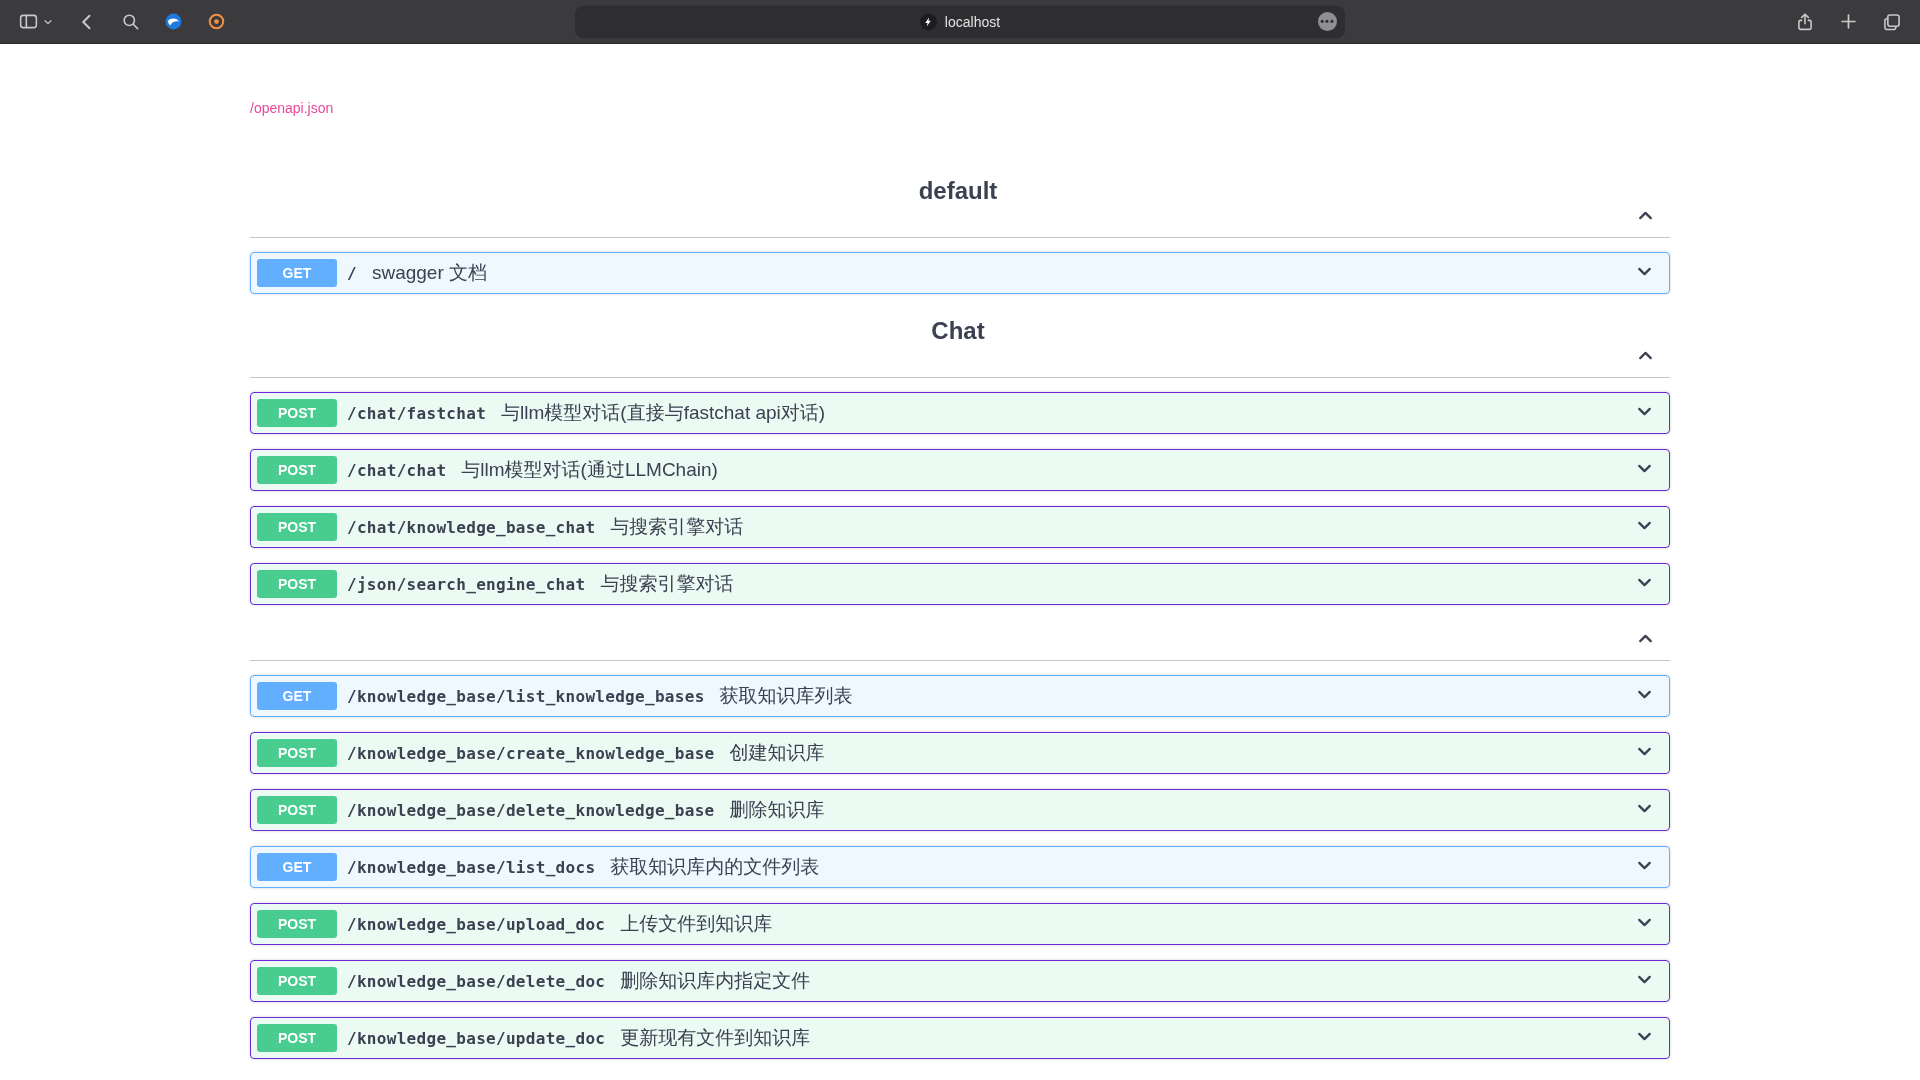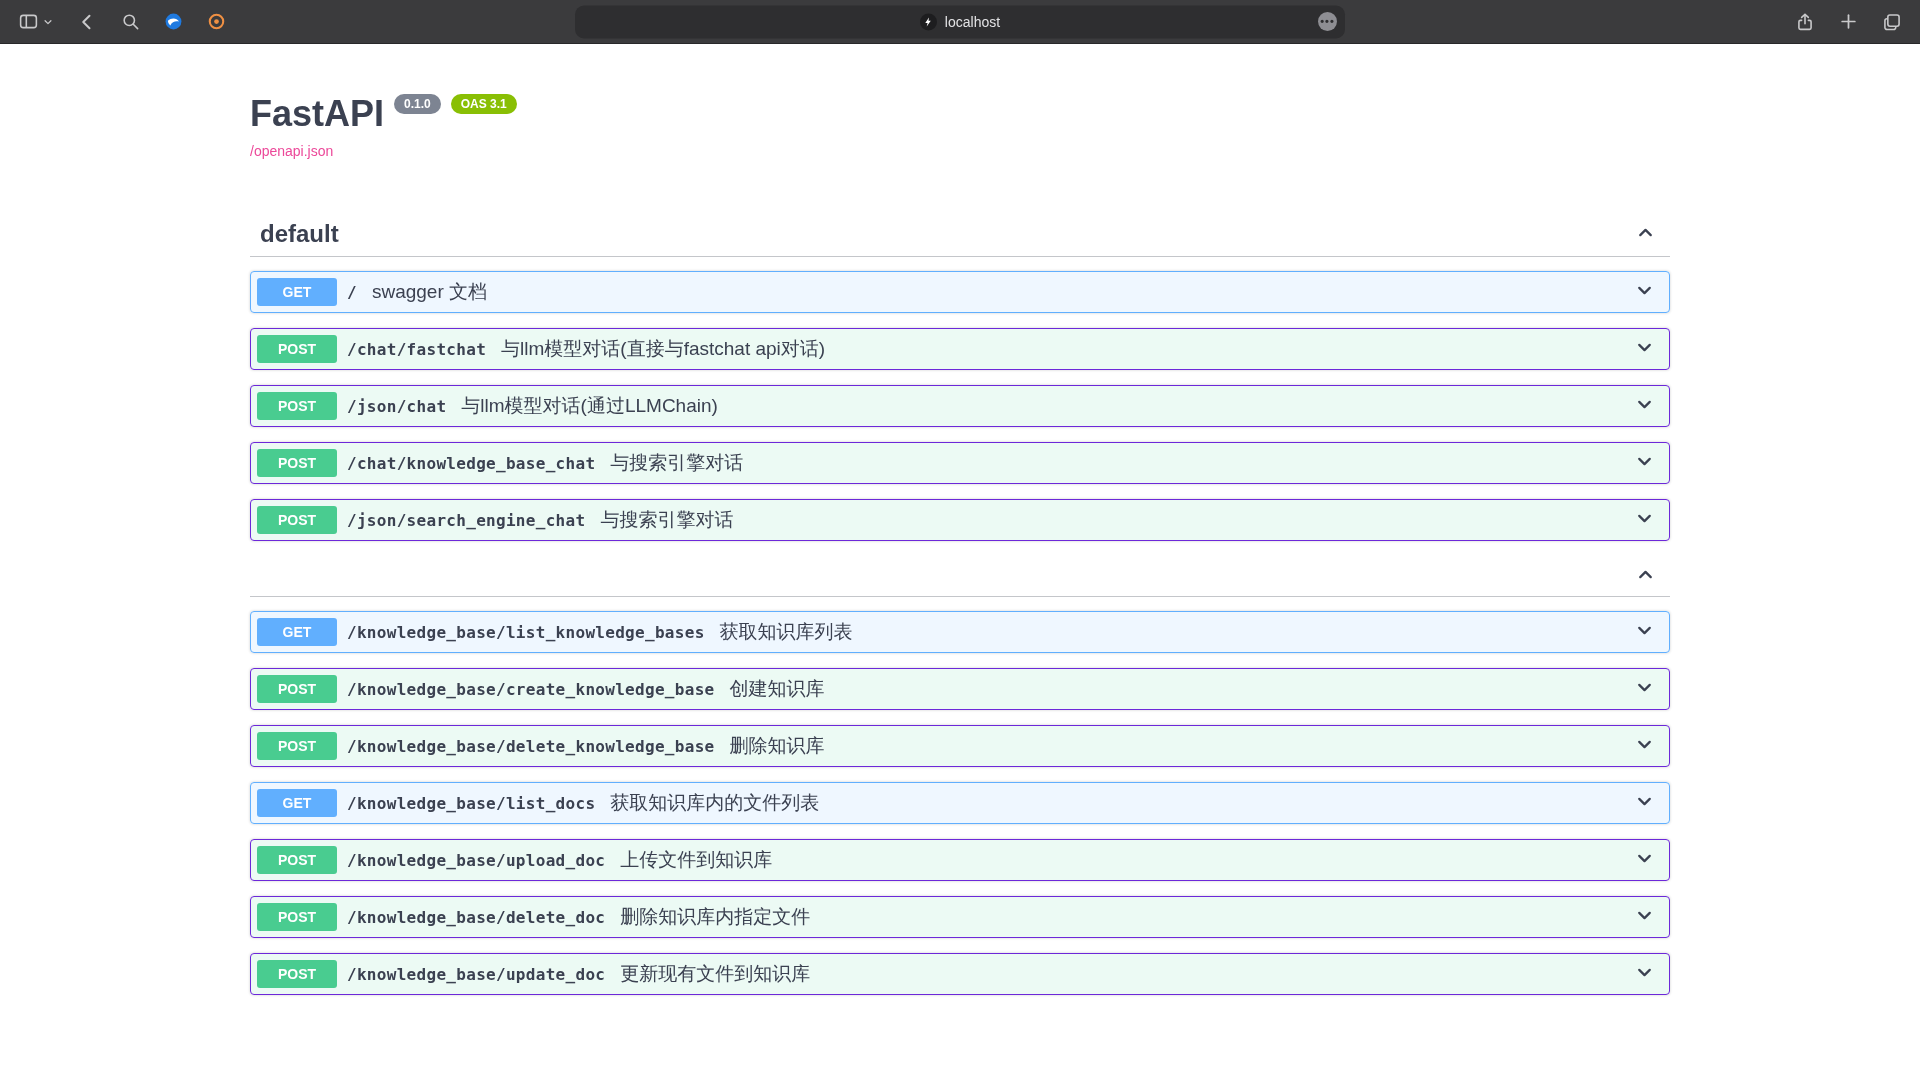--- a/index.html
+++ b/index.html
@@ -39,21 +39,21 @@
            padding:3px 10px; position:relative; top:2px; display:inline-block; }
   .badge.version { background:#7d8492; }
   .badge.oas { background:#89bf04; }
   .spec-link { display:inline-block; margin-top:8px; font-size:14px;
                color:#ec4899; text-decoration:none; cursor:pointer; }
 
   .tag-section { margin-bottom:12px; }
   .tag-section:first-of-type { margin-top:52px; }
   .tag-header { display:flex; align-items:center; padding:8px 14px 8px 10px;
                 border-bottom:1px solid rgba(59,65,81,.3); margin-bottom:14px;
-                cursor:pointer; }
+                cursor:pointer;flex-direction:column; }
   .tag-header h3 { font-size:24px; font-weight:bold; color:#3b4151; }
   .tag-arrow, .row-arrow { margin-left:auto; background:none; border:none;
                 cursor:pointer; display:flex; align-items:center; }
 
   .opblock { display:flex; align-items:center; margin:0 0 15px; padding:6px;
              border-radius:4px; box-shadow:0 0 3px rgba(0,0,0,.19); cursor:pointer; }
   .opblock.get  { background:rgba(97,175,254,.1); border:1px solid #61affe; }
   .opblock.post { background:rgba(73,204,144,.1); border:1px solid #6d28d9; }
   .method { width:80px; text-align:center; font-size:14px; font-weight:bold;
             color:#fff; padding:6px 0; border-radius:3px; flex:none;
@@ -152,25 +152,20 @@
           </svg>
       </span>
     </button>
   </div>
 </div>
 
 <div class="page">
   <div class="swagger">
 
     <div class="info">
-      <h1>
-        <span>FastAPI</span>
-        <span class="badge version">0.1.0</span>
-        <span class="badge oas">OAS 3.1</span>
-      </h1>
       <a class="spec-link">/openapi.json</a>
     </div>
 
     <section class="tag-section">
       <div class="tag-header">
         <h3>default</h3>
         <button class="tag-arrow">
           <span><svg width="21" height="21" viewBox="0 0 24 24">
                 <polyline points="6 15 12 9 18 15" fill="none" stroke="#3b4151" stroke-width="2.6" stroke-linecap="round" stroke-linejoin="round"></polyline>
               </svg></span>
@@ -184,34 +179,42 @@
           <button class="row-arrow">
               <span><svg width="21" height="21" viewBox="0 0 24 24">
                   <polyline points="6 9 12 15 18 9" fill="none" stroke="#3b4151" stroke-width="2.6" stroke-linecap="round" stroke-linejoin="round"></polyline>
                 </svg></span>
             </button>
         </div>
       </div>
     </section>
 
     <section class="tag-section">
+      <div class="tag-header">
+        <h3>Chat</h3>
+        <button class="tag-arrow">
+          <span><svg width="21" height="21" viewBox="0 0 24 24">
+                <polyline points="6 15 12 9 18 15" fill="none" stroke="#3b4151" stroke-width="2.6" stroke-linecap="round" stroke-linejoin="round"></polyline>
+              </svg></span>
+        </button>
+      </div>
       <div class="opblocks">
         <div class="opblock post">
           <span class="method">POST</span>
           <span class="path">/chat/fastchat</span>
           <span class="summary">与llm模型对话(直接与fastchat api对话)</span>
           <button class="row-arrow">
               <span><svg width="21" height="21" viewBox="0 0 24 24">
                   <polyline points="6 9 12 15 18 9" fill="none" stroke="#3b4151" stroke-width="2.6" stroke-linecap="round" stroke-linejoin="round"></polyline>
                 </svg></span>
             </button>
         </div>
         <div class="opblock post">
           <span class="method">POST</span>
-          <span class="path">/json/chat</span>
+          <span class="path">/chat/chat</span>
           <span class="summary">与llm模型对话(通过LLMChain)</span>
           <button class="row-arrow">
               <span><svg width="21" height="21" viewBox="0 0 24 24">
                   <polyline points="6 9 12 15 18 9" fill="none" stroke="#3b4151" stroke-width="2.6" stroke-linecap="round" stroke-linejoin="round"></polyline>
                 </svg></span>
             </button>
         </div>
         <div class="opblock post">
           <span class="method">POST</span>
           <span class="path">/chat/knowledge_base_chat</span>

